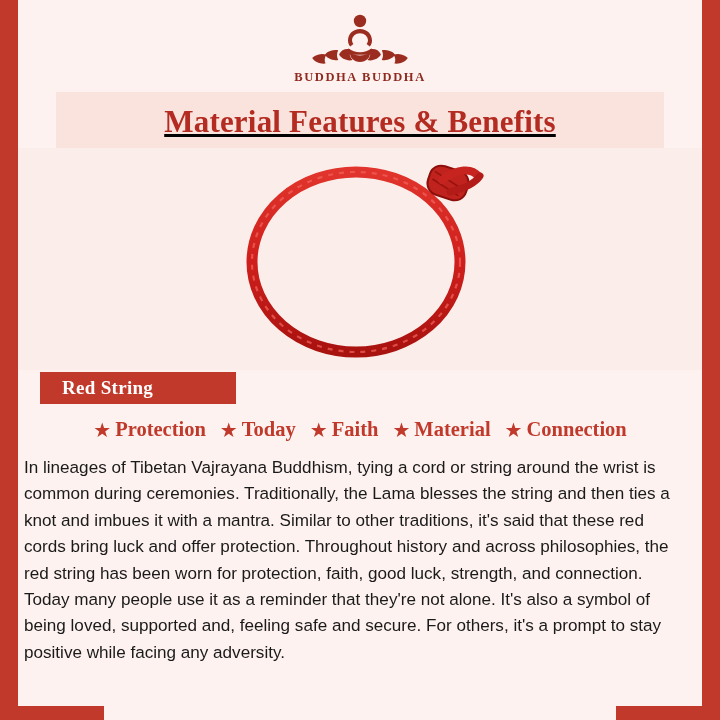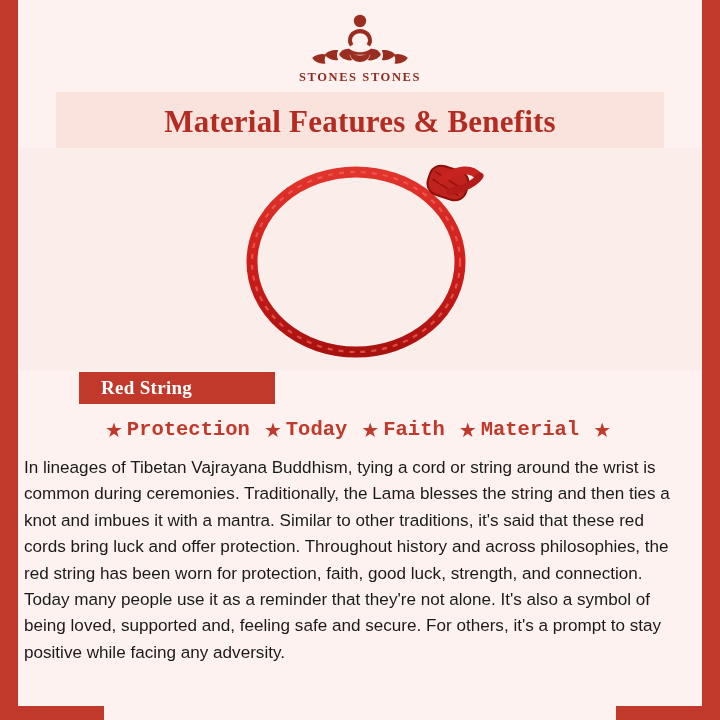--- a/index.html
+++ b/index.html
@@ -99,20 +99,21 @@
     position: absolute;
     left: 50%;
     transform: translateX(-50%);
     top: 92px;
     width: 608px;
     height: 60px;
     background: #fae3dd;
     display: flex;
     align-items: center;
     justify-content: center;
+    text-decoration: underline;
   }
   .title-bar .title {
     font-family: "Liberation Serif", serif;
     font-weight: 700;
     font-size: 31px;
     color: #b32b21;
     letter-spacing: 0.2px;
     white-space: nowrap;
   }
 
@@ -138,21 +139,20 @@
     position: absolute;
     left: 40px;
     top: 372px;
     width: 196px;
     height: 32px;
     background: #c0392b;
     display: flex;
     align-items: center;
     padding-left: 22px;
     box-sizing: border-box;
-    margin-left: 39px;
   }
   .ribbon-text {
     color: #ffffff;
     font-family: "Liberation Serif", serif;
     font-weight: 700;
     font-size: 19px;
     letter-spacing: 0.3px;
   }
 
   
@@ -173,21 +173,21 @@
     padding: 0 7px;
   }
   .feature .star {
     color: #c0392b;
     font-size: 20px;
     line-height: 1;
     margin-right: 4px;
   }
   .feature .flabel {
     color: #c0392b;
-    font-family: Liberation Mono, monospace;
+    font-family: Liberation Serif, serif;
     font-weight: 700;
     font-size: 20.5px;
   }
 
   
   .body-copy {
     position: absolute;
     left: 24px;
     top: 455px;
     width: 678px;
@@ -227,21 +227,21 @@
 
           <path d="M60 45.6c3.6 0 7-1 9.6-2.8 1.4 4.6-3.8 9.2-9.6 9.2s-11-4.6-9.6-9.2c2.6 1.8 6 2.8 9.6 2.8z"></path>
           <path d="M42.5 40.2c2.6-1.3 5.2-1.5 7.6-0.8-1.2 4.2-0.2 8 2.6 10.6-5.4 1.5-11.6-1.4-13.6-5.4 0.8-1.8 1.9-3.3 3.4-4.4z"></path>
           <path d="M77.5 40.2c1.5 1.1 2.6 2.6 3.4 4.4-2 4-8.2 6.9-13.6 5.4 2.8-2.6 3.8-6.4 2.6-10.6 2.4-0.7 5-0.5 7.6 0.8z"></path>
           <path d="M27 42.5c3.4-2.4 7.6-3.1 11.2-2.2-1.6 3.2-1.6 6.6 0 9.6-5.4 1.2-11-1.6-13.2-5.2 0.6-0.8 1.3-1.6 2-2.2z"></path>
           <path d="M93 42.5c0.7 0.6 1.4 1.4 2 2.2-2.2 3.6-7.8 6.4-13.2 5.2 1.6-3 1.6-6.4 0-9.6 3.6-0.9 7.8-0.2 11.2 2.2z"></path>
           <path d="M14 46.5c3.8-2.6 8.6-3.2 12.4-1.8-2 3-2.2 6.2-0.8 8.9-5.6 0.8-11.4-2.2-13.4-5.6 0.5-0.5 1.1-1 1.8-1.5z"></path>
           <path d="M106 46.5c0.7 0.5 1.3 1 1.8 1.5-2 3.4-7.8 6.4-13.4 5.6 1.4-2.7 1.2-5.9-0.8-8.9 3.8-1.4 8.6-0.8 12.4 1.8z"></path>
         </g>
       </svg>
-      <div class="logo-text">STONES STONES</div>
+      <div class="logo-text">BUDDHA BUDDHA</div>
     </div>
 
     <div class="title-bar">
       <div class="title">Material Features &amp; Benefits</div>
     </div>
   </div>
 
   <div class="image-panel">
     <svg class="bracelet-svg" width="300" height="200" viewBox="0 0 300 200">
       <defs>
@@ -282,18 +282,19 @@
     <div class="feature">
       <span class="star">★</span>
       <span class="flabel">Faith</span>
     </div>
     <div class="feature">
       <span class="star">★</span>
       <span class="flabel">Material</span>
     </div>
     <div class="feature">
       <span class="star">★</span>
+      <span class="flabel">Connection</span>
     </div>
   </div>
 
   <div class="body-copy">In lineages of Tibetan Vajrayana Buddhism, tying a cord or string around the wrist is common during ceremonies. Traditionally, the Lama blesses the string and then ties a knot and imbues it with a mantra. Similar to other traditions, it's said that these red cords bring luck and offer protection. Throughout history and across philosophies, the red string has been worn for protection, faith, good luck, strength, and connection. Today many people use it as a reminder that they're not alone. It's also a symbol of being loved, supported and, feeling safe and secure. For others, it's a prompt to stay positive while facing any adversity.</div>
 
 </div>
 
 </body></html>

